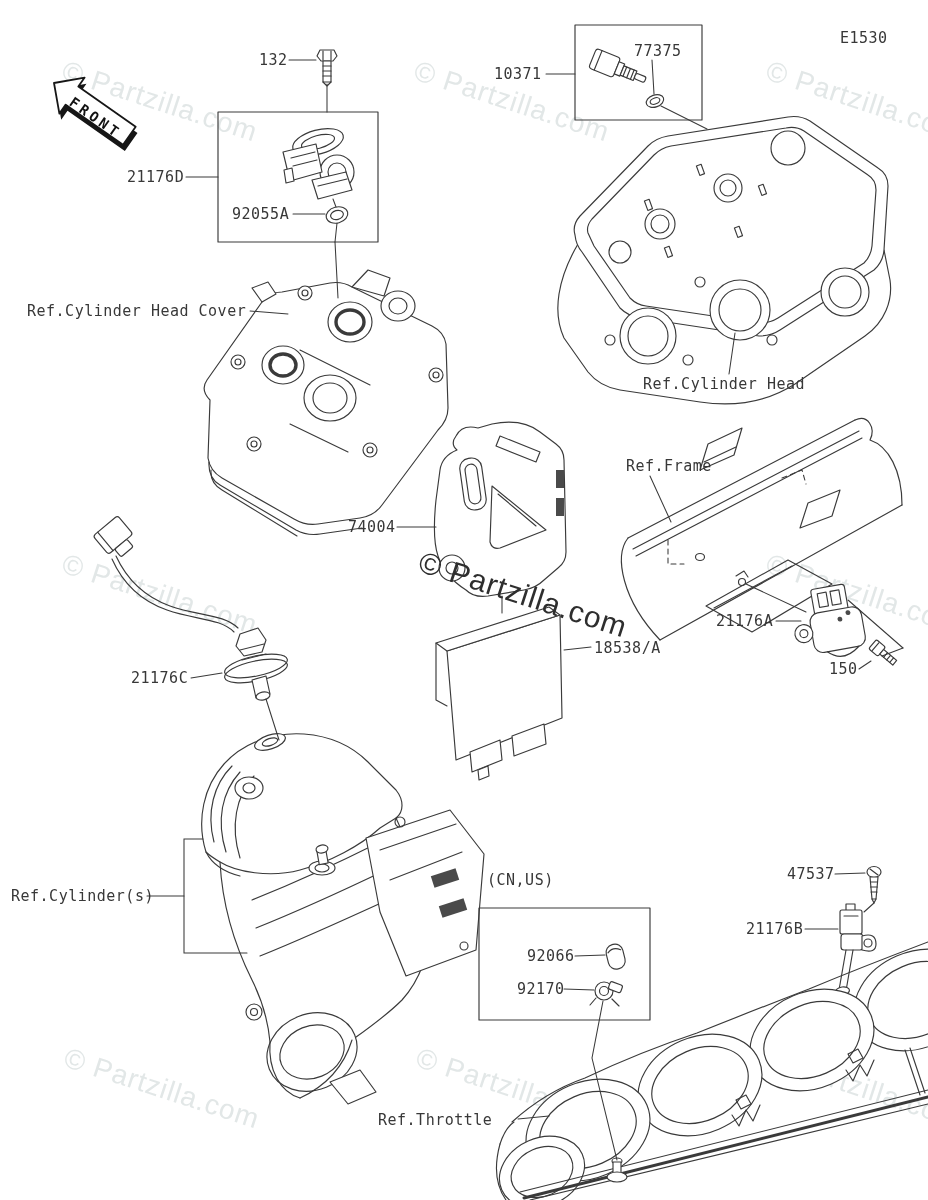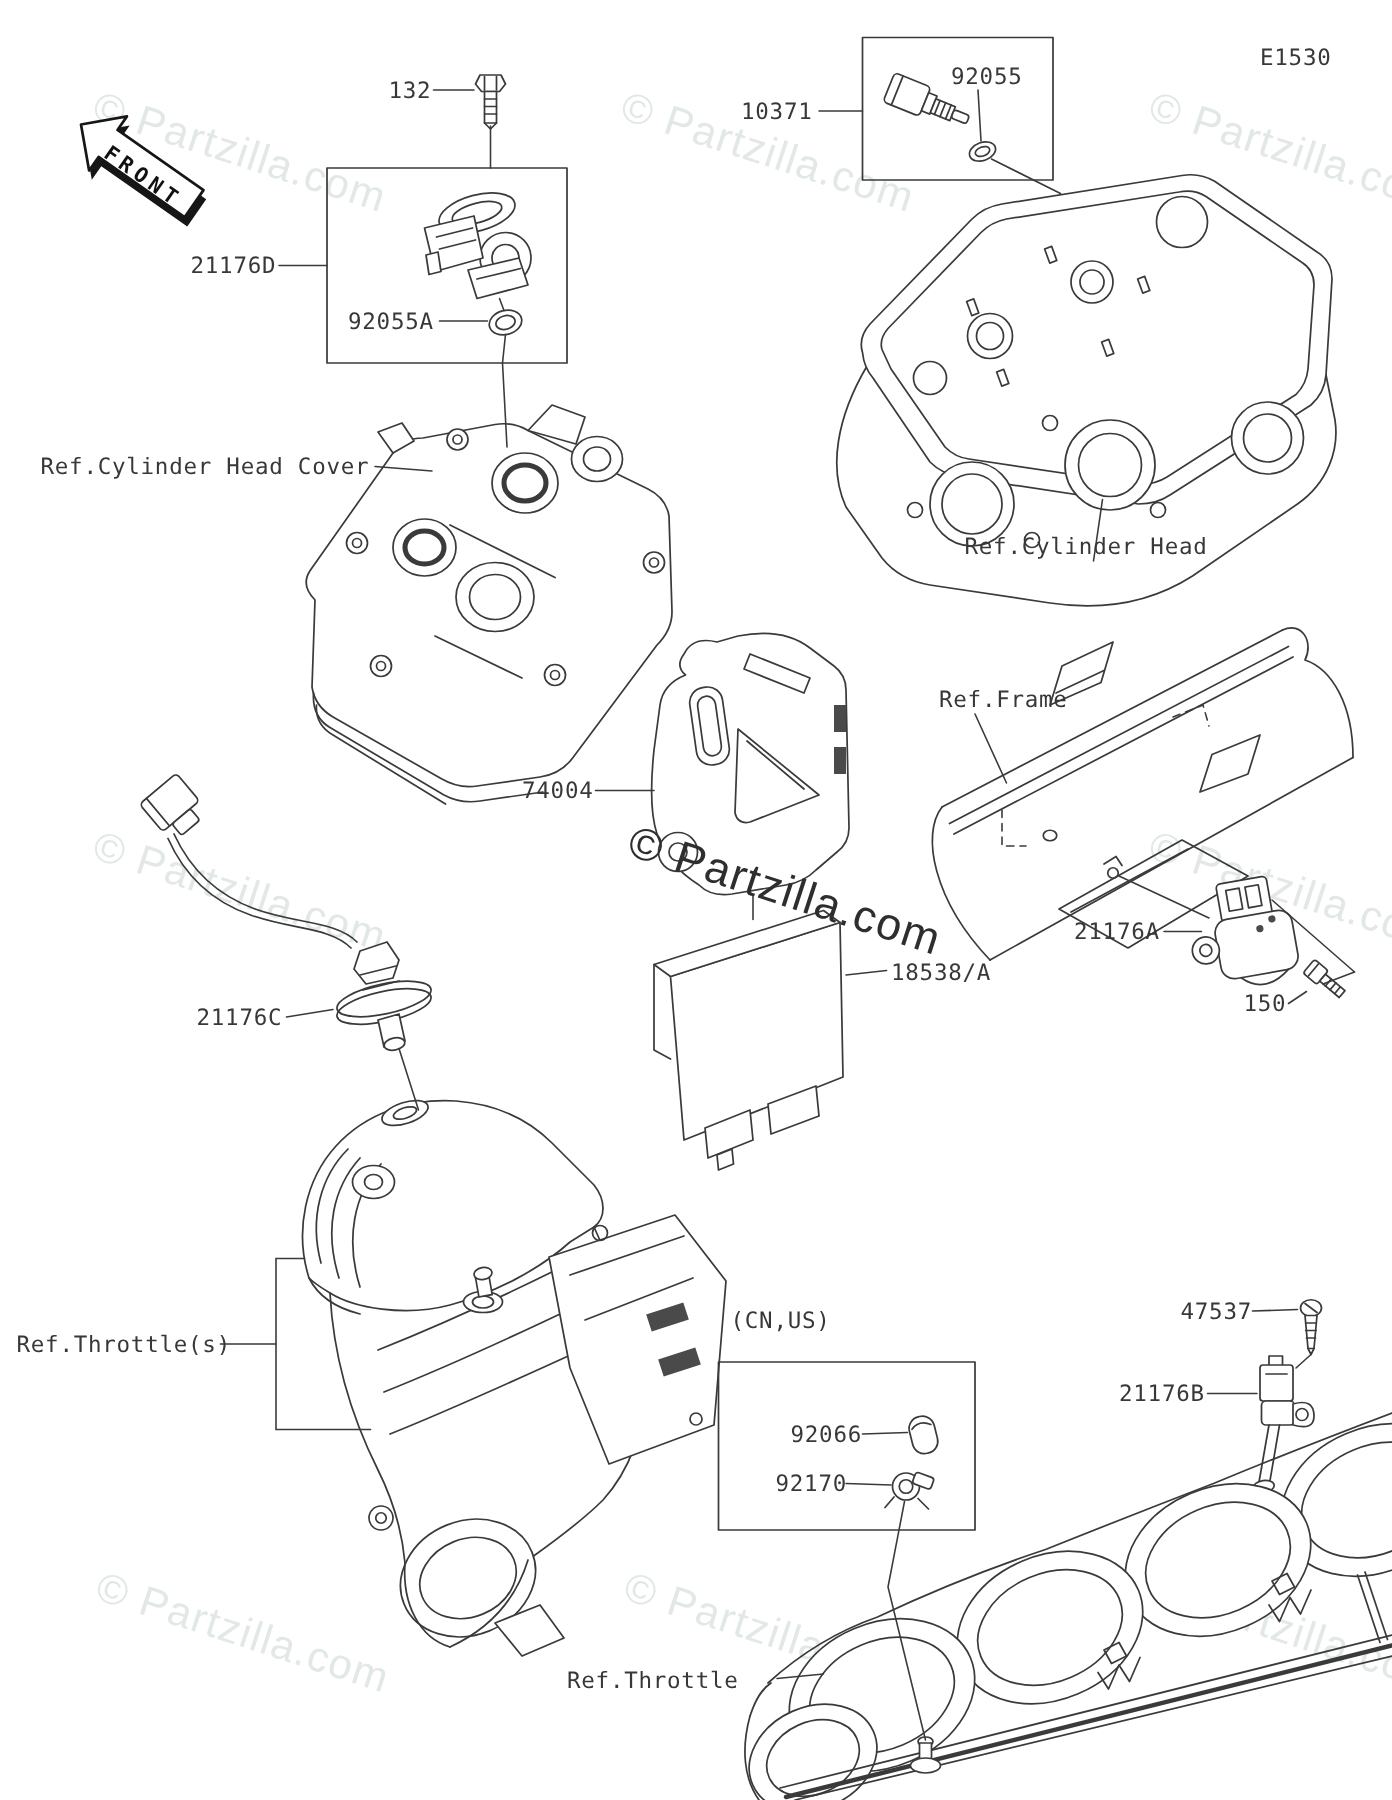--- a/index.html
+++ b/index.html
@@ -369,29 +369,29 @@
     </g>
   </svg>
 
   <div class="wm dark" style="left:425px;top:545px">© Partzilla.com</div>
 
   <div class="lbl" style="left:840px;top:30px">E1530</div>
   <div class="lbl" style="left:259px;top:52px">132</div>
   <div class="lbl" style="left:127px;top:169px">21176D</div>
   <div class="lbl" style="left:232px;top:206px">92055A</div>
   <div class="lbl" style="left:494px;top:66px">10371</div>
-  <div class="lbl" style="left:634px;top:43px">92055</div>
+  <div class="lbl" style="left:634px;top:43px">77375</div>
   <div class="lbl" style="left:27px;top:303px">Ref.Cylinder Head Cover</div>
-  <div class="lbl" style="left:643px;top:356px">Ref.Cylinder Head</div>
+  <div class="lbl" style="left:643px;top:376px">Ref.Cylinder Head</div>
   <div class="lbl" style="left:348px;top:519px">74004</div>
   <div class="lbl" style="left:626px;top:458px">Ref.Frame</div>
   <div class="lbl" style="left:594px;top:640px">18538/A</div>
   <div class="lbl" style="left:716px;top:613px">21176A</div>
   <div class="lbl" style="left:829px;top:661px">150</div>
   <div class="lbl" style="left:131px;top:670px">21176C</div>
-  <div class="lbl" style="left:11px;top:888px">Ref.Throttle(s)</div>
+  <div class="lbl" style="left:11px;top:888px">Ref.Cylinder(s)</div>
   <div class="lbl" style="left:487px;top:872px">(CN,US)</div>
   <div class="lbl" style="left:527px;top:948px">92066</div>
   <div class="lbl" style="left:517px;top:981px">92170</div>
   <div class="lbl" style="left:787px;top:866px">47537</div>
   <div class="lbl" style="left:746px;top:921px">21176B</div>
   <div class="lbl" style="left:378px;top:1112px">Ref.Throttle</div>
 </div>
 
 </body></html>

